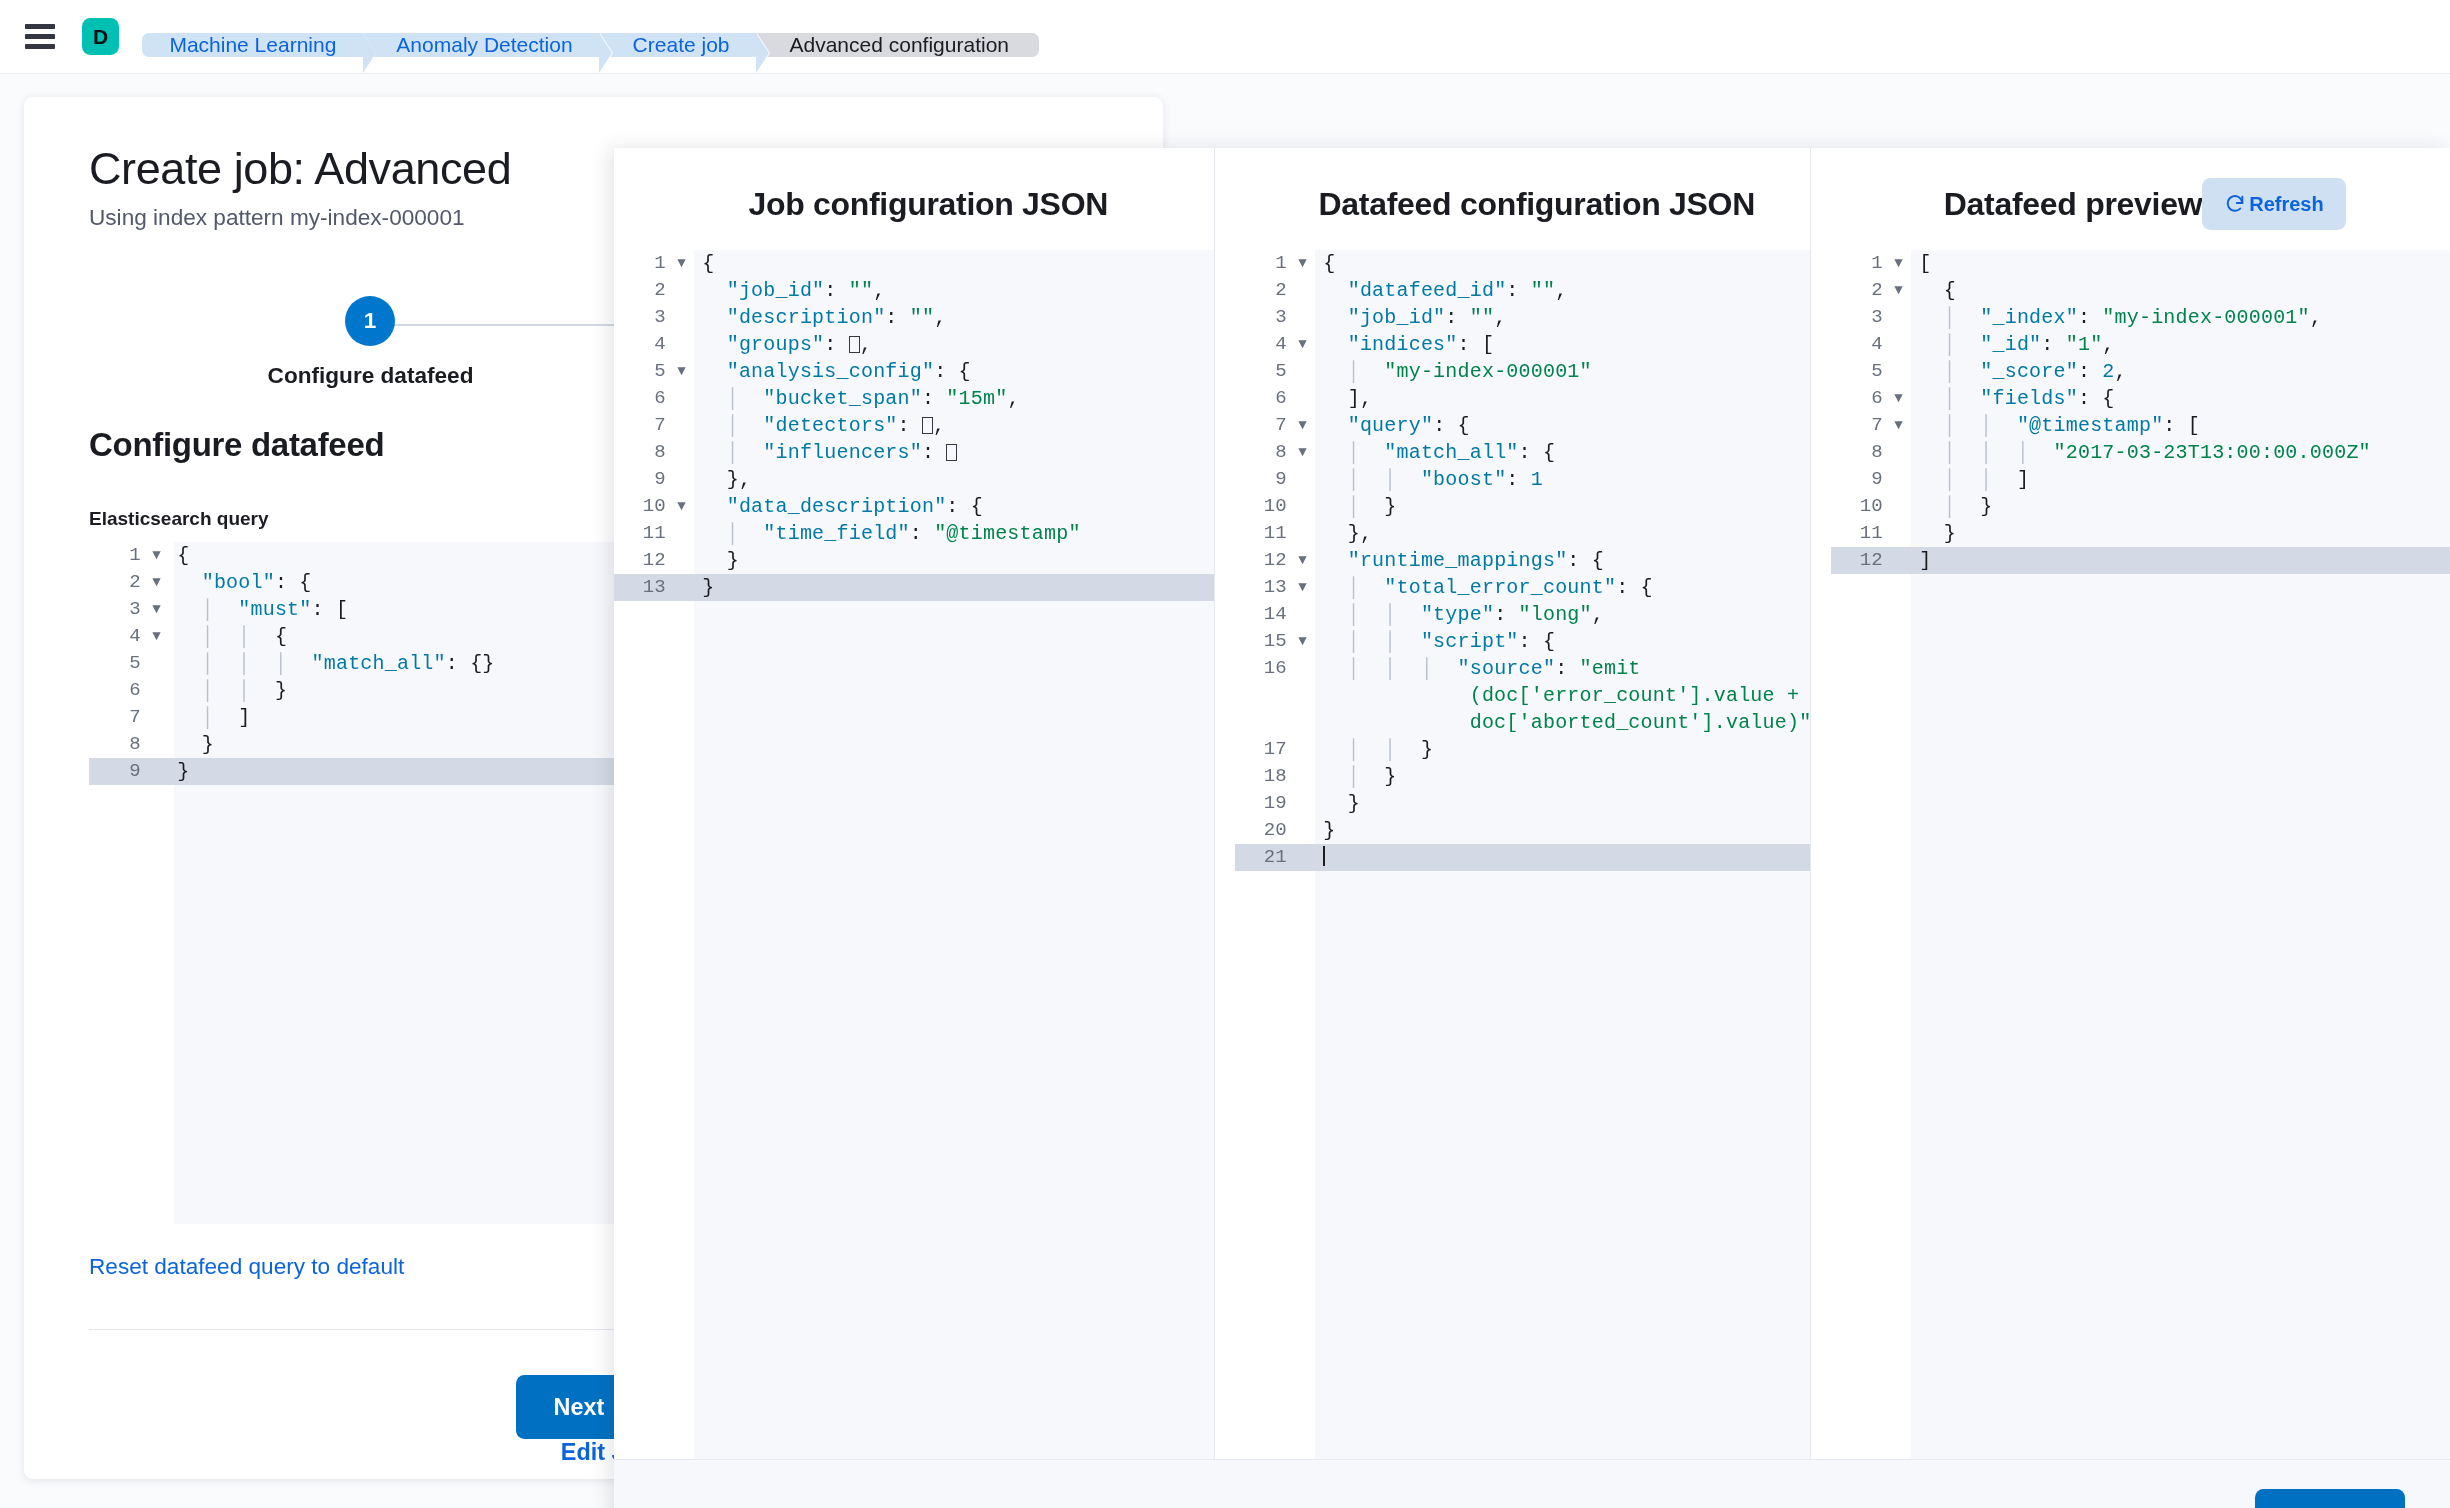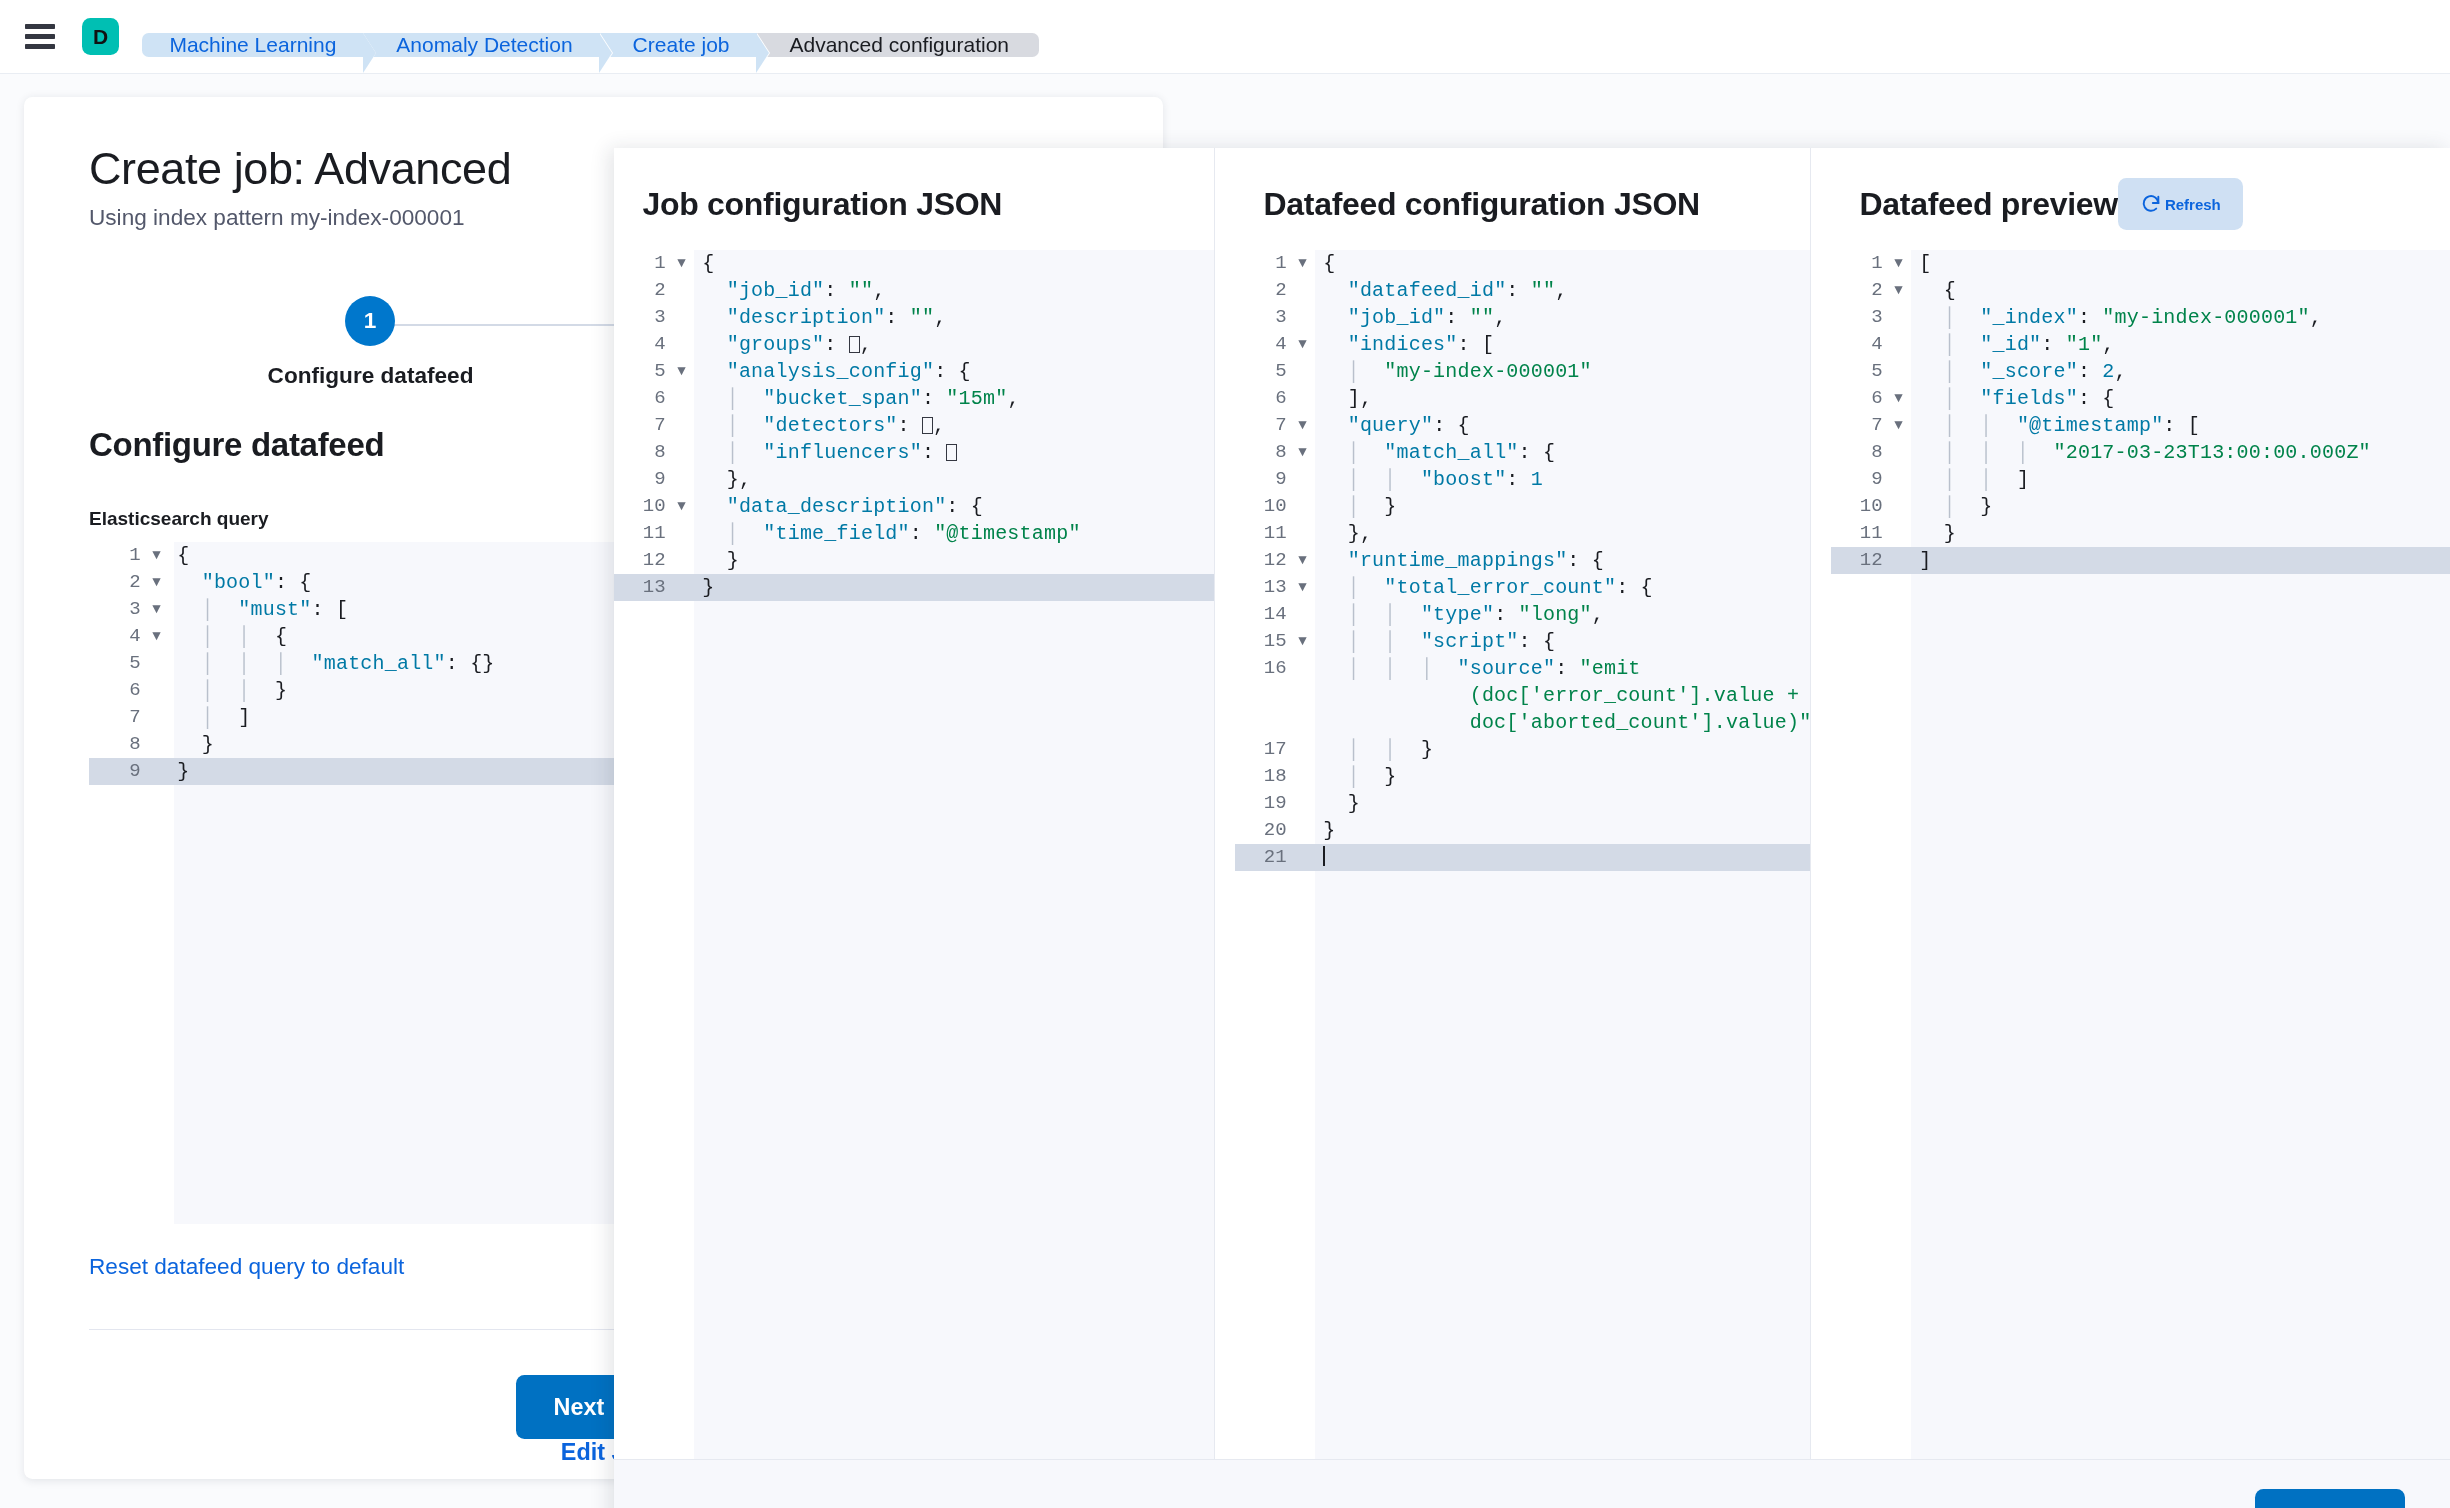--- a/index.html
+++ b/index.html
@@ -120,27 +120,27 @@
     z-index: 20;
     display: flex; flex-direction: column;
   }
   .flyout-body { position: relative; flex: 1 1 auto; display: flex; padding: 0; overflow: hidden; }
   .fcol { position: relative; height: 100%; padding-top: 0; }
   .fcol + .fcol { border-left: 0.8px solid #e6e9f0; padding-left: 20px; }
   .fcol-job { width: 600px; }
   .fcol-feed { width: 596px; }
   .fcol-prev { width: 640px; }
   .fcol-head {
-    display: flex; align-items: center; justify-content: flex-start;
+    display: flex; align-items: center; justify-content: center;
     padding: 35px 0 25px 28.5px; height: 102px;
   }
   .fcol-title { font-size: 32px; font-weight: 700; color: #1a1c21; letter-spacing: -0.3px; white-space: nowrap; }
   .btn-refresh {
     display: flex; align-items: center; gap: 3px;
-    background: #cfe0f3; color: #0b64dd; font-size: 15px; font-weight: 600;
+    background: #cfe0f3; color: #0b64dd; font-size: 20px; font-weight: 600;
     border: none; border-radius: 8.4px; height: 52px; padding: 0 22px;
     margin-right: 20px; cursor: pointer;
   }
   .refresh-glyph { display: inline-block; width: 22px; height: 22px; }
   .feditor { position: relative; height: 1231px; margin-left: 0; }
   .feditor .gutter-bg { width: 80px; }
 
   .flyout-foot {
     flex: 0 0 auto; height: 124px; background: #f7f8fc;
     border-top: 0.8px solid #e6e9f0;

